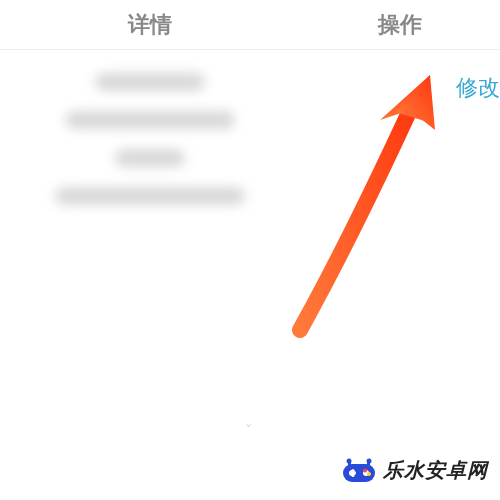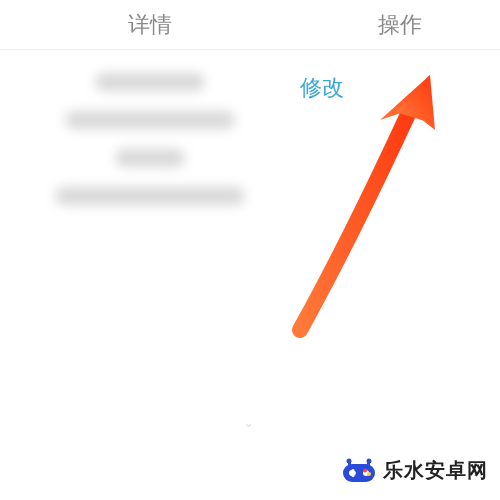--- a/index.html
+++ b/index.html
@@ -21,21 +21,21 @@
       height: 50px;
       border-bottom: 1px solid #eeeeee;
     }
     .header-cell {
       flex: 1;
       display: flex;
       align-items: center;
       justify-content: center;
       font-size: 22px;
       color: #888888;
-      font-weight: 400;
+      font-weight: 700;
     }
     .header-cell.details {
       flex: 0 0 60%;
       justify-content: center;
       padding-left: 0;
     }
     .header-cell.action {
       flex: 0 0 40%;
       justify-content: center;
       text-align: center;
@@ -59,21 +59,21 @@
       filter: blur(6px);
       height: 18px;
     }
     .blur-line.w1 { width: 110px; }
     .blur-line.w2 { width: 170px; }
     .blur-line.w3 { width: 70px; }
     .blur-line.w4 { width: 190px; }
     .action-col {
       flex: 0 0 40%;
       display: flex;
-      justify-content: flex-start;
+      justify-content: flex-end;
       padding-top: 5px;
       font-family: Liberation Mono, monospace;
     }
     .modify-link {
       color: #3ba7d4;
       font-size: 22px;
       font-weight: 400;
       cursor: pointer;
     }
     .arrow-overlay {
@@ -84,20 +84,21 @@
       height: 280px;
       pointer-events: none;
     }
     .watermark {
       position: absolute;
       bottom: 12px;
       right: 12px;
       display: flex;
       align-items: center;
       gap: 6px;
+      font-style: italic;
     }
     .watermark-icon {
       width: 36px;
       height: 36px;
     }
     .watermark-text {
       font-size: 20px;
       font-weight: 700;
       color: #222222;
       letter-spacing: 1px;

